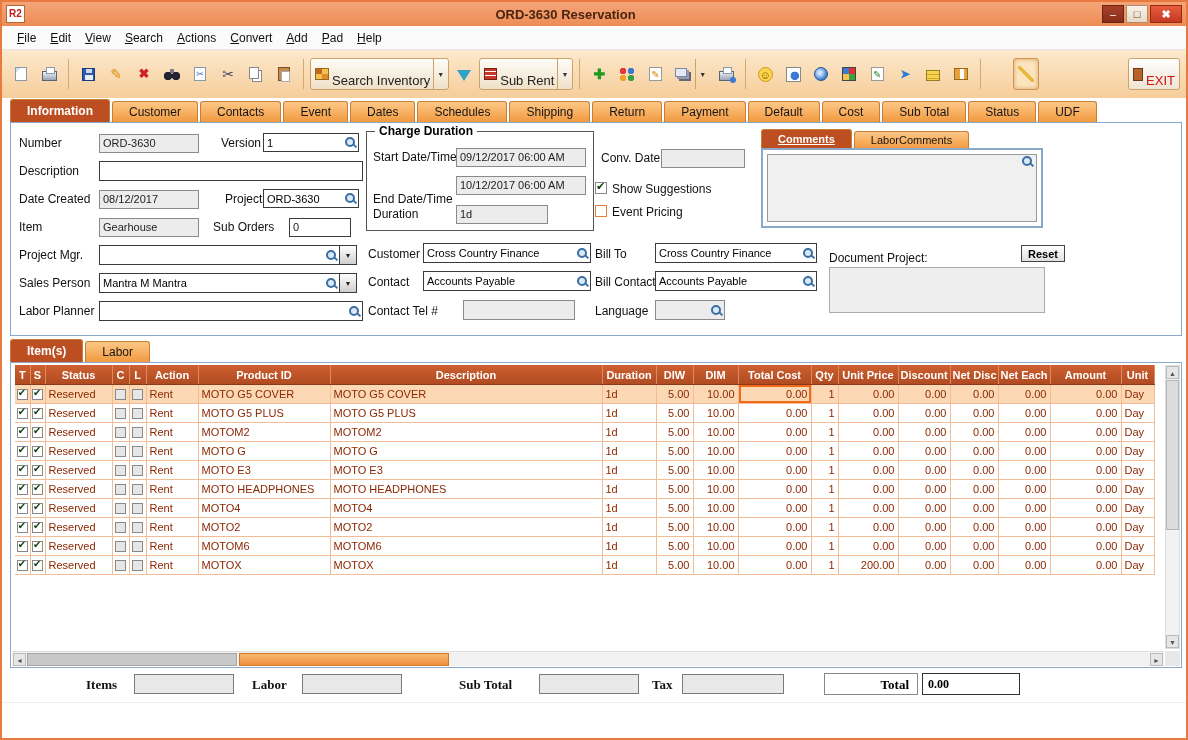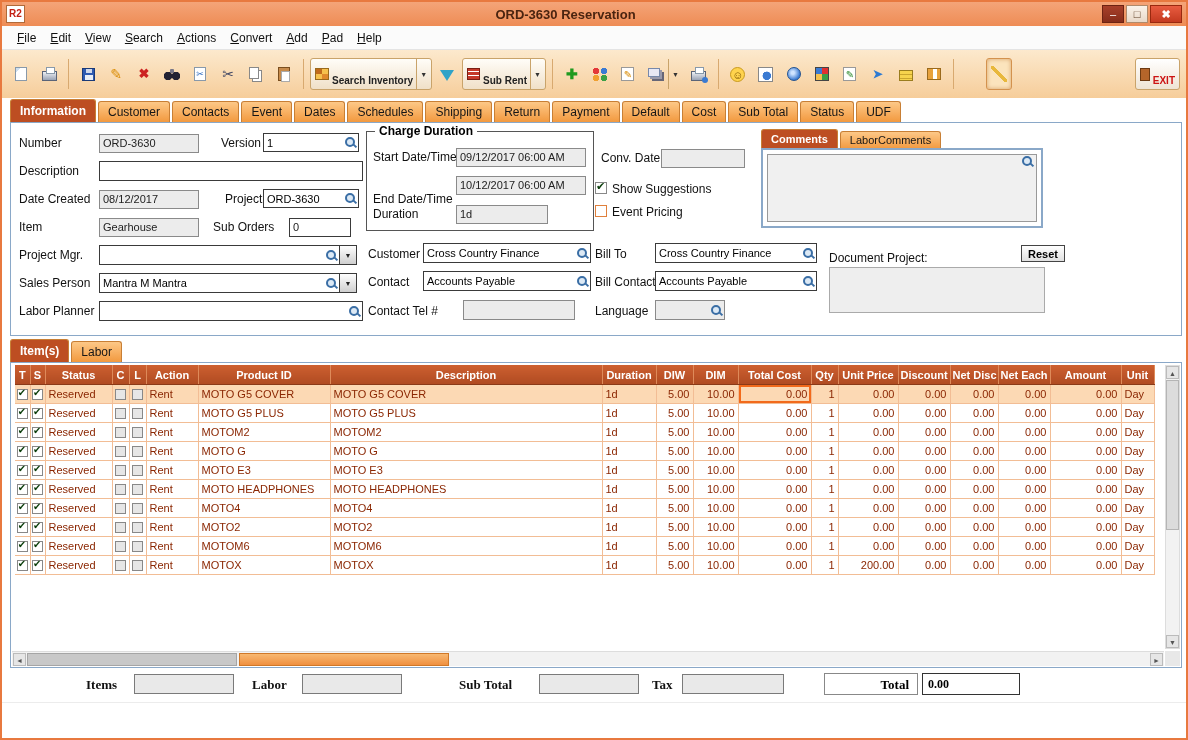--- a/index.html
+++ b/index.html
@@ -17,21 +17,21 @@
   
   #menubar{position:absolute;left:0;top:24px;width:100%;height:24px;background:#fbfbfb;border-bottom:1px solid #e4e4e4;display:flex;align-items:center;padding-left:8px;box-sizing:border-box;font-size:12px;color:#111;}
   .menu-item{padding:3px 7px;cursor:default;}
 
   
   #toolbar{position:absolute;left:0;top:48px;width:100%;height:48px;background:linear-gradient(#fce9cd,#f6cd9a);display:flex;align-items:center;padding:0 6px;box-sizing:border-box;gap:2px;}
   .tbtn{height:32px;min-width:26px;display:inline-flex;align-items:center;justify-content:center;gap:3px;padding:0 4px;border:1px solid transparent;border-radius:3px;box-sizing:border-box;}
   .tbtn.labeled{background:linear-gradient(#fffdf8,#f0e0c8);border:1px solid #c9a36a;}
   .tbtn.pressed{background:#fbe4bd;border:1px solid #d3924e;box-shadow:inset 0 0 4px #d8a066;margin-left:26px;}
   .tbtn.exit{margin-left:auto;background:linear-gradient(#ffffff,#efe4d4);border:1px solid #c9a36a;}
-  .tlabel{font-size:10px;font-weight:bold;color:#222;white-space:nowrap;margin-top:12px;}
+  .tlabel{font-size:13px;font-weight:normal;color:#222;white-space:nowrap;margin-top:12px;}
   .tlabel.red{color:#cc1313;}
   .caret{font-size:7px;color:#333;border-left:1px solid #c9a36a;padding-left:3px;align-self:stretch;display:flex;align-items:center;}
   .tsep{width:1px;height:30px;background:#d8a96f;margin:0 4px;flex:0 0 1px;}
 
   .ic{display:inline-block;position:relative;text-align:center;box-sizing:border-box;}
   .ic-new{width:12px;height:14px;background:linear-gradient(135deg,#cfe0f0 0 3px,#fff 3px);border:1px solid #8899aa;}
   .ic-print,.ic-print-setup{width:15px;height:10px;background:linear-gradient(#eef0f4,#9aa3b5);border:1px solid #5a6478;margin-top:4px;}
   .ic-print::before,.ic-print-setup::before{content:"";position:absolute;left:3px;top:-5px;width:7px;height:5px;background:#fff;border:1px solid #8899aa;}
   .ic-print-setup::after{content:"";position:absolute;right:-3px;bottom:-3px;width:6px;height:6px;border-radius:50%;background:#3a7ad2;}
   .ic-save{width:13px;height:13px;background:#2d59b0;border:1px solid #1a3a78;}
@@ -59,21 +59,21 @@
   .ic-notepad{width:13px;height:14px;background:#fff;border:1px solid #999;color:#2d8a2d;font-size:10px;line-height:13px;}
   .ic-transfer{color:#2d7ad2;font-weight:bold;font-size:12px;line-height:16px;width:15px;}
   .ic-money{width:14px;height:11px;background:repeating-linear-gradient(#f6d34d 0 3px,#caa52e 3px 4px);border:1px solid #9a7d1e;margin-top:3px;}
   .ic-package{width:14px;height:12px;background:linear-gradient(90deg,#e8a23c 0 5px,#fff 5px 9px,#e8a23c 9px);border:1px solid #9a6a1c;}
   .ic-wand{width:16px;height:16px;background:linear-gradient(45deg,transparent 42%,#e8b83c 42% 58%,transparent 58%);}
   .ic-exit{width:10px;height:13px;background:#b5652a;border:1px solid #6d3a12;}
 
   
   .tabstrip{display:flex;align-items:flex-end;gap:2px;}
   #tabrow{position:absolute;left:8px;top:96px;right:8px;height:24px;}
-  .tab{height:20px;line-height:20px;padding:0 9px;font-size:12px;background:linear-gradient(#fdc887,#f2993f);border:1px solid #c87f35;border-bottom:none;border-radius:3px 3px 0 0;color:#161616;white-space:nowrap;}
+  .tab{height:20px;line-height:20px;padding:0 16px;font-size:12px;background:linear-gradient(#fdc887,#f2993f);border:1px solid #c87f35;border-bottom:none;border-radius:3px 3px 0 0;color:#161616;white-space:nowrap;}
   .tab.active{background:#bd4e22;color:#fff;font-weight:bold;height:22px;line-height:22px;}
 
   
   #formpanel{position:absolute;left:8px;top:120px;width:1172px;height:214px;border:1px solid #8aa8c8;background:#fff;box-sizing:border-box;}
   .lbl{position:absolute;font-size:12px;color:#111;white-space:nowrap;}
   .fld{position:absolute;box-sizing:border-box;}
   .fld input{width:100%;height:100%;box-sizing:border-box;border:1px solid #8a8a8a;background:#ececec;font:11px "Liberation Sans",sans-serif;padding:0 3px;color:#222;}
   .fld.white input{background:#fff;border:1.5px solid #3a3a3a;}
   .lk{position:absolute;border:1.5px solid #3a3a3a;background:#fff;display:flex;align-items:center;box-sizing:border-box;}
   .lk input{flex:1;min-width:0;border:none;background:transparent;font:11px "Liberation Sans",sans-serif;padding:0 3px;height:100%;box-sizing:border-box;}
@@ -86,21 +86,21 @@
   .group-title{position:absolute;left:8px;top:-8px;background:#fff;padding:0 4px;font-weight:bold;font-size:12px;color:#000;}
   .cb{width:12px;height:12px;border:1px solid #888;background:#fff;display:inline-block;box-sizing:border-box;position:relative;vertical-align:middle;}
   .cb.checked::before{content:"✔";position:absolute;left:0;top:-3px;font-size:11px;color:#0a3d0a;}
   .cb.gray{background:#e6e6e6;}
   .cb.orange{border-color:#e0803c;}
   .cb.abs{position:absolute;}
 
   
   #commentsTabs{position:absolute;left:750px;top:6px;}
   #commentsTabs .tab{height:17px;line-height:17px;font-size:11px;}
-  #commentsTabs .tab.active{height:19px;line-height:19px;}
+  #commentsTabs .tab.active{height:19px;line-height:19px;text-decoration:underline;}
   #commentsBox{position:absolute;left:750px;top:25px;width:282px;height:80px;border:2px solid #8aa8c8;background:#fff;box-sizing:border-box;}
   #commentsArea{position:absolute;left:4px;top:4px;right:4px;bottom:4px;background:#f0f0f0;border:1px solid #999;}
   #commentsBox .mag{position:absolute;right:6px;top:5px;}
   #docLabel{position:absolute;left:818px;top:128px;font-size:12px;color:#111;}
   #resetBtn{position:absolute;left:1010px;top:122px;width:44px;height:17px;border:1px solid #444;background:linear-gradient(#ffffff,#e0e0e0);font-weight:bold;font-size:11px;text-align:center;line-height:16px;box-sizing:border-box;}
   #docBox{position:absolute;left:818px;top:144px;width:216px;height:46px;background:#eeeeee;border:1px solid #aaa;box-sizing:border-box;}
 
   
   #itemstabs{position:absolute;left:8px;top:334px;height:26px;}
   #itemstabs .tab{font-size:12px;}

